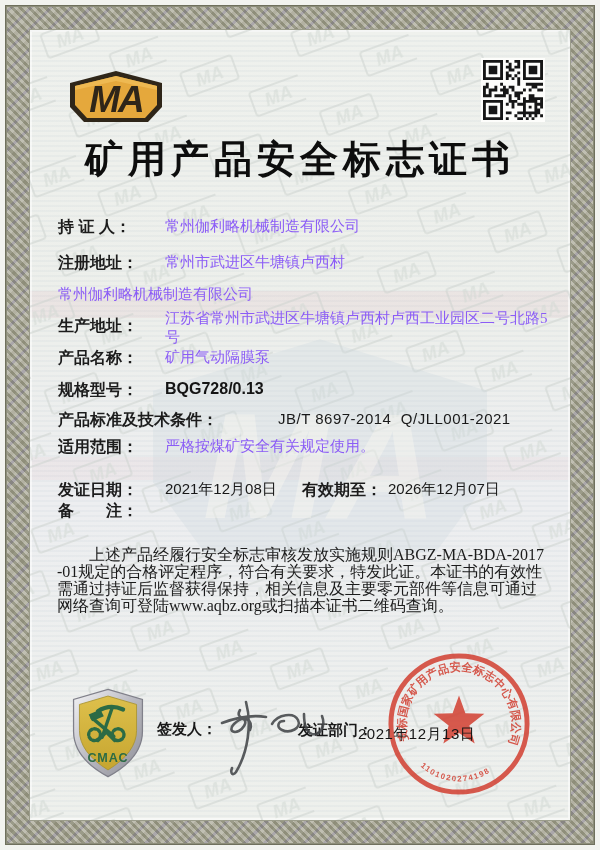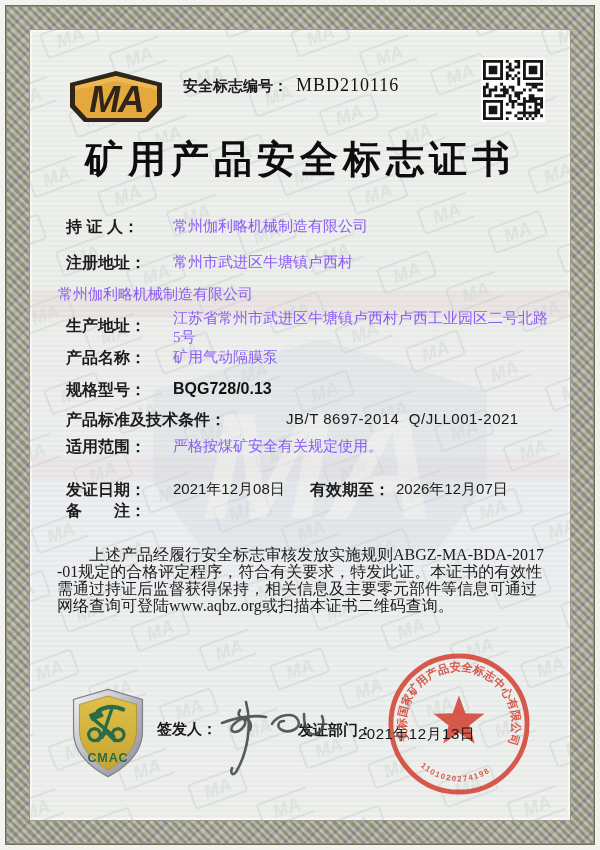--- a/index.html
+++ b/index.html
@@ -20,21 +20,21 @@
       linear-gradient(180deg,#eff1ed 0%,#edefeb 35%,#edeef0 60%,#eef0ec 100%);
     box-shadow: inset 0 0 0 2px rgba(255,255,255,.55);}
   .wm-tile,.wm-big{position:absolute;pointer-events:none;}
   .wm-tile{inset:30px;width:540px;height:790px;}
   .wm-big{left:140px;top:322px;width:360px;height:248px;opacity:.5;}
   .lbl{font-weight:700;color:#1c1c1c;font-size:16px;white-space:pre;}
   .val{font-family:"Liberation Serif",serif;font-size:15px;color:#8b5cf6;white-space:pre-wrap;line-height:19px;}
   .val-sans{font-family:"Liberation Sans",sans-serif;font-weight:700;font-size:16px;color:#141414;}
   .val-tech{font-family:Liberation Sans, sans-serif;font-size:15px;color:#191919;letter-spacing:.5px;white-space:pre;}
   .row{position:absolute;left:58px;display:flex;align-items:flex-start;}
-  .row .lbl{width:107px;flex:none;margin-left:8px;}
+  .row .lbl{width:107px;flex:none;}
   .certno{position:absolute;left:183px;top:75px;display:flex;align-items:baseline;}
   .certno .lbl{font-size:15px;}
   .certno .num{font-family:"Liberation Serif",serif;font-size:18px;color:#111;letter-spacing:1px;margin-left:8px;}
   .title{position:absolute;left:0;top:134px;width:100%;text-align:center;
     font-family:"Liberation Serif",serif;font-weight:700;font-size:38px;color:#0d0d0d;letter-spacing:5px;}
   .para{position:absolute;left:57px;top:546px;width:490px;
     font-family:"Liberation Serif",serif;font-size:16px;line-height:17px;color:#1b1b1b;
     text-indent:2em;word-break:break-all;}
   .f-lbl{position:absolute;font-weight:700;font-size:15px;color:#181818;white-space:pre;}
   .seal-date{position:absolute;left:358px;top:725px;font-size:15px;color:#151515;z-index:6;letter-spacing:.5px;}
@@ -72,24 +72,20 @@
 
   <div class="ma-wrap">
     <svg viewBox="0 0 98 57" width="98" height="57" xmlns="http://www.w3.org/2000/svg">
       <polygon points="3,15 49,3 95,15 95,39 81,54 17,54 3,39" fill="#2f2619"></polygon>
       <polygon points="8,18 49,8 90,18 90,37 78,50 20,50 8,37" fill="#e5a83c"></polygon>
       <polygon points="8,18 49,8 90,18 90,22 49,13 8,22" fill="#f0bd58" opacity="0.8"></polygon>
       <text x="49" y="44" font-size="37" font-weight="bold" font-style="italic" font-family="Liberation Sans, sans-serif" fill="#2f2619" text-anchor="middle" letter-spacing="-2">MA</text>
     </svg>
   </div>
 
-  <div class="certno">
-    <span class="lbl">安全标志编号：</span>
-    <span class="num">MBD210116</span>
-  </div>
 
   <div class="qr-wrap">
     <svg id="qr-svg" viewBox="0 0 63 63" width="60" height="60" xmlns="http://www.w3.org/2000/svg">
       <rect width="63" height="63" fill="#fdfdfb"></rect>
       <path id="qr-path" fill="#161616" d="M0,0h3v3h-3zM3,0h3v3h-3zM6,0h3v3h-3zM9,0h3v3h-3zM12,0h3v3h-3zM15,0h3v3h-3zM18,0h3v3h-3zM24,0h3v3h-3zM33,0h3v3h-3zM36,0h3v3h-3zM42,0h3v3h-3zM45,0h3v3h-3zM48,0h3v3h-3zM51,0h3v3h-3zM54,0h3v3h-3zM57,0h3v3h-3zM60,0h3v3h-3zM0,3h3v3h-3zM18,3h3v3h-3zM27,3h3v3h-3zM36,3h3v3h-3zM42,3h3v3h-3zM60,3h3v3h-3zM0,6h3v3h-3zM6,6h3v3h-3zM9,6h3v3h-3zM12,6h3v3h-3zM18,6h3v3h-3zM24,6h3v3h-3zM27,6h3v3h-3zM33,6h3v3h-3zM36,6h3v3h-3zM42,6h3v3h-3zM48,6h3v3h-3zM51,6h3v3h-3zM54,6h3v3h-3zM60,6h3v3h-3zM0,9h3v3h-3zM6,9h3v3h-3zM9,9h3v3h-3zM12,9h3v3h-3zM18,9h3v3h-3zM27,9h3v3h-3zM30,9h3v3h-3zM42,9h3v3h-3zM48,9h3v3h-3zM51,9h3v3h-3zM54,9h3v3h-3zM60,9h3v3h-3zM0,12h3v3h-3zM6,12h3v3h-3zM9,12h3v3h-3zM12,12h3v3h-3zM18,12h3v3h-3zM24,12h3v3h-3zM36,12h3v3h-3zM42,12h3v3h-3zM48,12h3v3h-3zM51,12h3v3h-3zM54,12h3v3h-3zM60,12h3v3h-3zM0,15h3v3h-3zM18,15h3v3h-3zM24,15h3v3h-3zM27,15h3v3h-3zM33,15h3v3h-3zM42,15h3v3h-3zM60,15h3v3h-3zM0,18h3v3h-3zM3,18h3v3h-3zM6,18h3v3h-3zM9,18h3v3h-3zM12,18h3v3h-3zM15,18h3v3h-3zM18,18h3v3h-3zM24,18h3v3h-3zM30,18h3v3h-3zM36,18h3v3h-3zM42,18h3v3h-3zM45,18h3v3h-3zM48,18h3v3h-3zM51,18h3v3h-3zM54,18h3v3h-3zM57,18h3v3h-3zM60,18h3v3h-3zM36,21h3v3h-3zM3,24h3v3h-3zM18,24h3v3h-3zM36,24h3v3h-3zM45,24h3v3h-3zM48,24h3v3h-3zM51,24h3v3h-3zM54,24h3v3h-3zM57,24h3v3h-3zM60,24h3v3h-3zM0,27h3v3h-3zM3,27h3v3h-3zM12,27h3v3h-3zM21,27h3v3h-3zM27,27h3v3h-3zM30,27h3v3h-3zM51,27h3v3h-3zM54,27h3v3h-3zM0,30h3v3h-3zM6,30h3v3h-3zM9,30h3v3h-3zM12,30h3v3h-3zM18,30h3v3h-3zM21,30h3v3h-3zM24,30h3v3h-3zM30,30h3v3h-3zM42,30h3v3h-3zM48,30h3v3h-3zM57,30h3v3h-3zM60,30h3v3h-3zM0,33h3v3h-3zM6,33h3v3h-3zM21,33h3v3h-3zM24,33h3v3h-3zM33,33h3v3h-3zM36,33h3v3h-3zM39,33h3v3h-3zM0,36h3v3h-3zM3,36h3v3h-3zM6,36h3v3h-3zM12,36h3v3h-3zM15,36h3v3h-3zM18,36h3v3h-3zM21,36h3v3h-3zM27,36h3v3h-3zM33,36h3v3h-3zM36,36h3v3h-3zM48,36h3v3h-3zM51,36h3v3h-3zM27,39h3v3h-3zM36,39h3v3h-3zM42,39h3v3h-3zM48,39h3v3h-3zM51,39h3v3h-3zM54,39h3v3h-3zM57,39h3v3h-3zM60,39h3v3h-3zM0,42h3v3h-3zM3,42h3v3h-3zM6,42h3v3h-3zM9,42h3v3h-3zM12,42h3v3h-3zM15,42h3v3h-3zM18,42h3v3h-3zM27,42h3v3h-3zM30,42h3v3h-3zM33,42h3v3h-3zM42,42h3v3h-3zM45,42h3v3h-3zM48,42h3v3h-3zM51,42h3v3h-3zM54,42h3v3h-3zM60,42h3v3h-3zM0,45h3v3h-3zM18,45h3v3h-3zM24,45h3v3h-3zM30,45h3v3h-3zM36,45h3v3h-3zM39,45h3v3h-3zM42,45h3v3h-3zM54,45h3v3h-3zM57,45h3v3h-3zM60,45h3v3h-3zM0,48h3v3h-3zM6,48h3v3h-3zM9,48h3v3h-3zM12,48h3v3h-3zM18,48h3v3h-3zM30,48h3v3h-3zM42,48h3v3h-3zM48,48h3v3h-3zM54,48h3v3h-3zM60,48h3v3h-3zM0,51h3v3h-3zM6,51h3v3h-3zM9,51h3v3h-3zM12,51h3v3h-3zM18,51h3v3h-3zM42,51h3v3h-3zM54,51h3v3h-3zM57,51h3v3h-3zM0,54h3v3h-3zM6,54h3v3h-3zM9,54h3v3h-3zM12,54h3v3h-3zM18,54h3v3h-3zM24,54h3v3h-3zM27,54h3v3h-3zM36,54h3v3h-3zM39,54h3v3h-3zM42,54h3v3h-3zM45,54h3v3h-3zM48,54h3v3h-3zM51,54h3v3h-3zM54,54h3v3h-3zM57,54h3v3h-3zM0,57h3v3h-3zM18,57h3v3h-3zM33,57h3v3h-3zM42,57h3v3h-3zM48,57h3v3h-3zM54,57h3v3h-3zM60,57h3v3h-3zM0,60h3v3h-3zM3,60h3v3h-3zM6,60h3v3h-3zM9,60h3v3h-3zM12,60h3v3h-3zM15,60h3v3h-3zM18,60h3v3h-3zM24,60h3v3h-3zM36,60h3v3h-3zM39,60h3v3h-3zM45,60h3v3h-3zM51,60h3v3h-3z"></path>
     </svg>
   </div>
 
   <div class="title">矿用产品安全标志证书</div>
 

